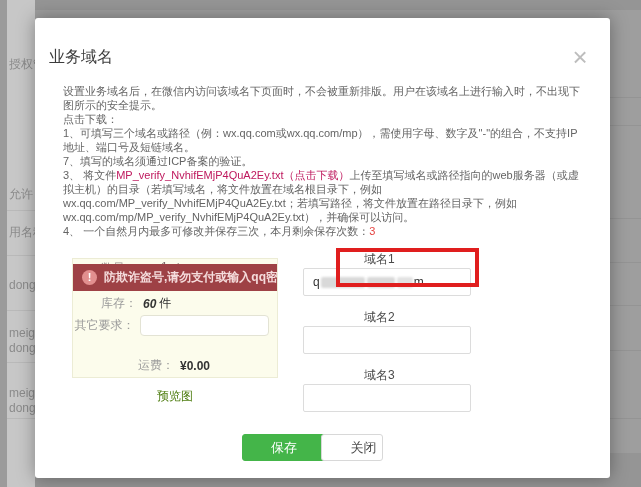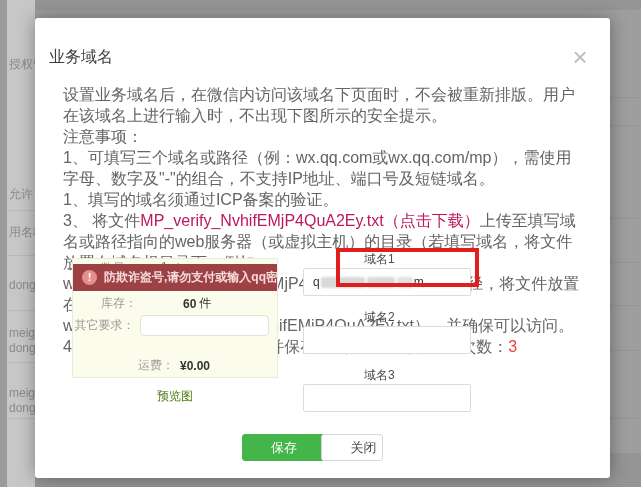--- a/index.html
+++ b/index.html
@@ -29,21 +29,21 @@
     background:#ffffff; border-radius:3px; z-index:10;
     box-shadow:0 0 18px rgba(0,0,0,0.35);
   }
   .modal-title { position:absolute; left:14px; top:29px; font-size:16px; color:#3c3c3c; }
   .modal-close {
     position:absolute; left:530px; top:24px; width:30px; height:30px;
     font-size:26px; font-weight:300; color:#bdbdbd; text-align:center; line-height:30px; cursor:pointer;
   }
   .body-text {
     position:absolute; left:28px; top:66px; width:522px;
-    font-size:16px; line-height:21px; color:#646464;
+    font-size:11px; line-height:14px; color:#646464;
   }
   .body-text p { margin:0; }
   .link { color:#be185d; }
   .count-red { color:#e64340; }
   
   .preview-card {
     position:absolute; left:37px; top:240px; width:206px; height:120px;
     background:#fcfcec; border:1px solid #ececd5; overflow:hidden;
   }
   .qty-row {
@@ -61,21 +61,21 @@
     color:#fff; font-size:11px; font-weight:bold; text-align:center; line-height:15px;
     margin-right:7px; flex-shrink:0;
   }
   .warn-text { flex:1; color:#f5dcdc; font-size:12px; font-weight:bold; white-space:nowrap; }
   .card-row {
     position:absolute; left:0; right:8px;
     display:flex; align-items:center; font-size:12px; color:#333;
   }
   .card-row .row-label { width:64px; text-align:right; margin-right:6px; color:#9b9b9b; }
   .stock-row { top:36px; }
-  .stock-num { font-weight:bold; margin-right:3px;margin-left:40px; }
+  .stock-num { font-style:italic; font-weight:bold; margin-right:3px; }
   .other-row { top:56px; }
   .other-input {
     width:134px; height:21px; background:#fff;
     border:1px solid #e3e3d4; border-radius:4px;
   }
   .ship-row { top:98px;padding-left:37px; }
   .ship-val { font-weight:bold; }
   .preview-caption {
     position:absolute; left:37px; top:370px; width:206px;
     text-align:center; font-size:12px; color:#4d7c0f;
@@ -132,23 +132,23 @@
   <span class="bg-item" style="top:386px">meigua</span>
   <span class="bg-item" style="top:401px">dongmin</span>
 </div>
 
 <div class="modal">
   <div class="modal-title">业务域名</div>
   <div class="modal-close">×</div>
 
   <div class="body-text">
     <p>设置业务域名后，在微信内访问该域名下页面时，不会被重新排版。用户在该域名上进行输入时，不出现下图所示的安全提示。</p>
-    <p>注意事项：</p>
+    <p>点击下载：</p>
     <p>1、可填写三个域名或路径（例：wx.qq.com或wx.qq.com/mp），需使用字母、数字及"-"的组合，不支持IP地址、端口号及短链域名。</p>
-    <p>1、填写的域名须通过ICP备案的验证。</p>
+    <p>7、填写的域名须通过ICP备案的验证。</p>
     <p><span>3、 将文件</span><span class="link">MP_verify_NvhifEMjP4QuA2Ey.txt（点击下载）</span><span>上传至填写域名或路径指向的web服务器（或虚拟主机）的目录（若填写域名，将文件放置在域名根目录下，例如wx.qq.com/MP_verify_NvhifEMjP4QuA2Ey.txt；若填写路径，将文件放置在路径目录下，例如wx.qq.com/mp/MP_verify_NvhifEMjP4QuA2Ey.txt），并确保可以访问。</span></p>
     <p><span>4、 一个自然月内最多可修改并保存三次，本月剩余保存次数：</span><span class="count-red">3</span></p>
   </div>
 
   <div class="preview-card">
     <div class="qty-row">
       <span class="row-label">数量：</span>
       <span class="qty-step">-</span>
       <span>1</span>
       <span class="qty-step">+</span>

